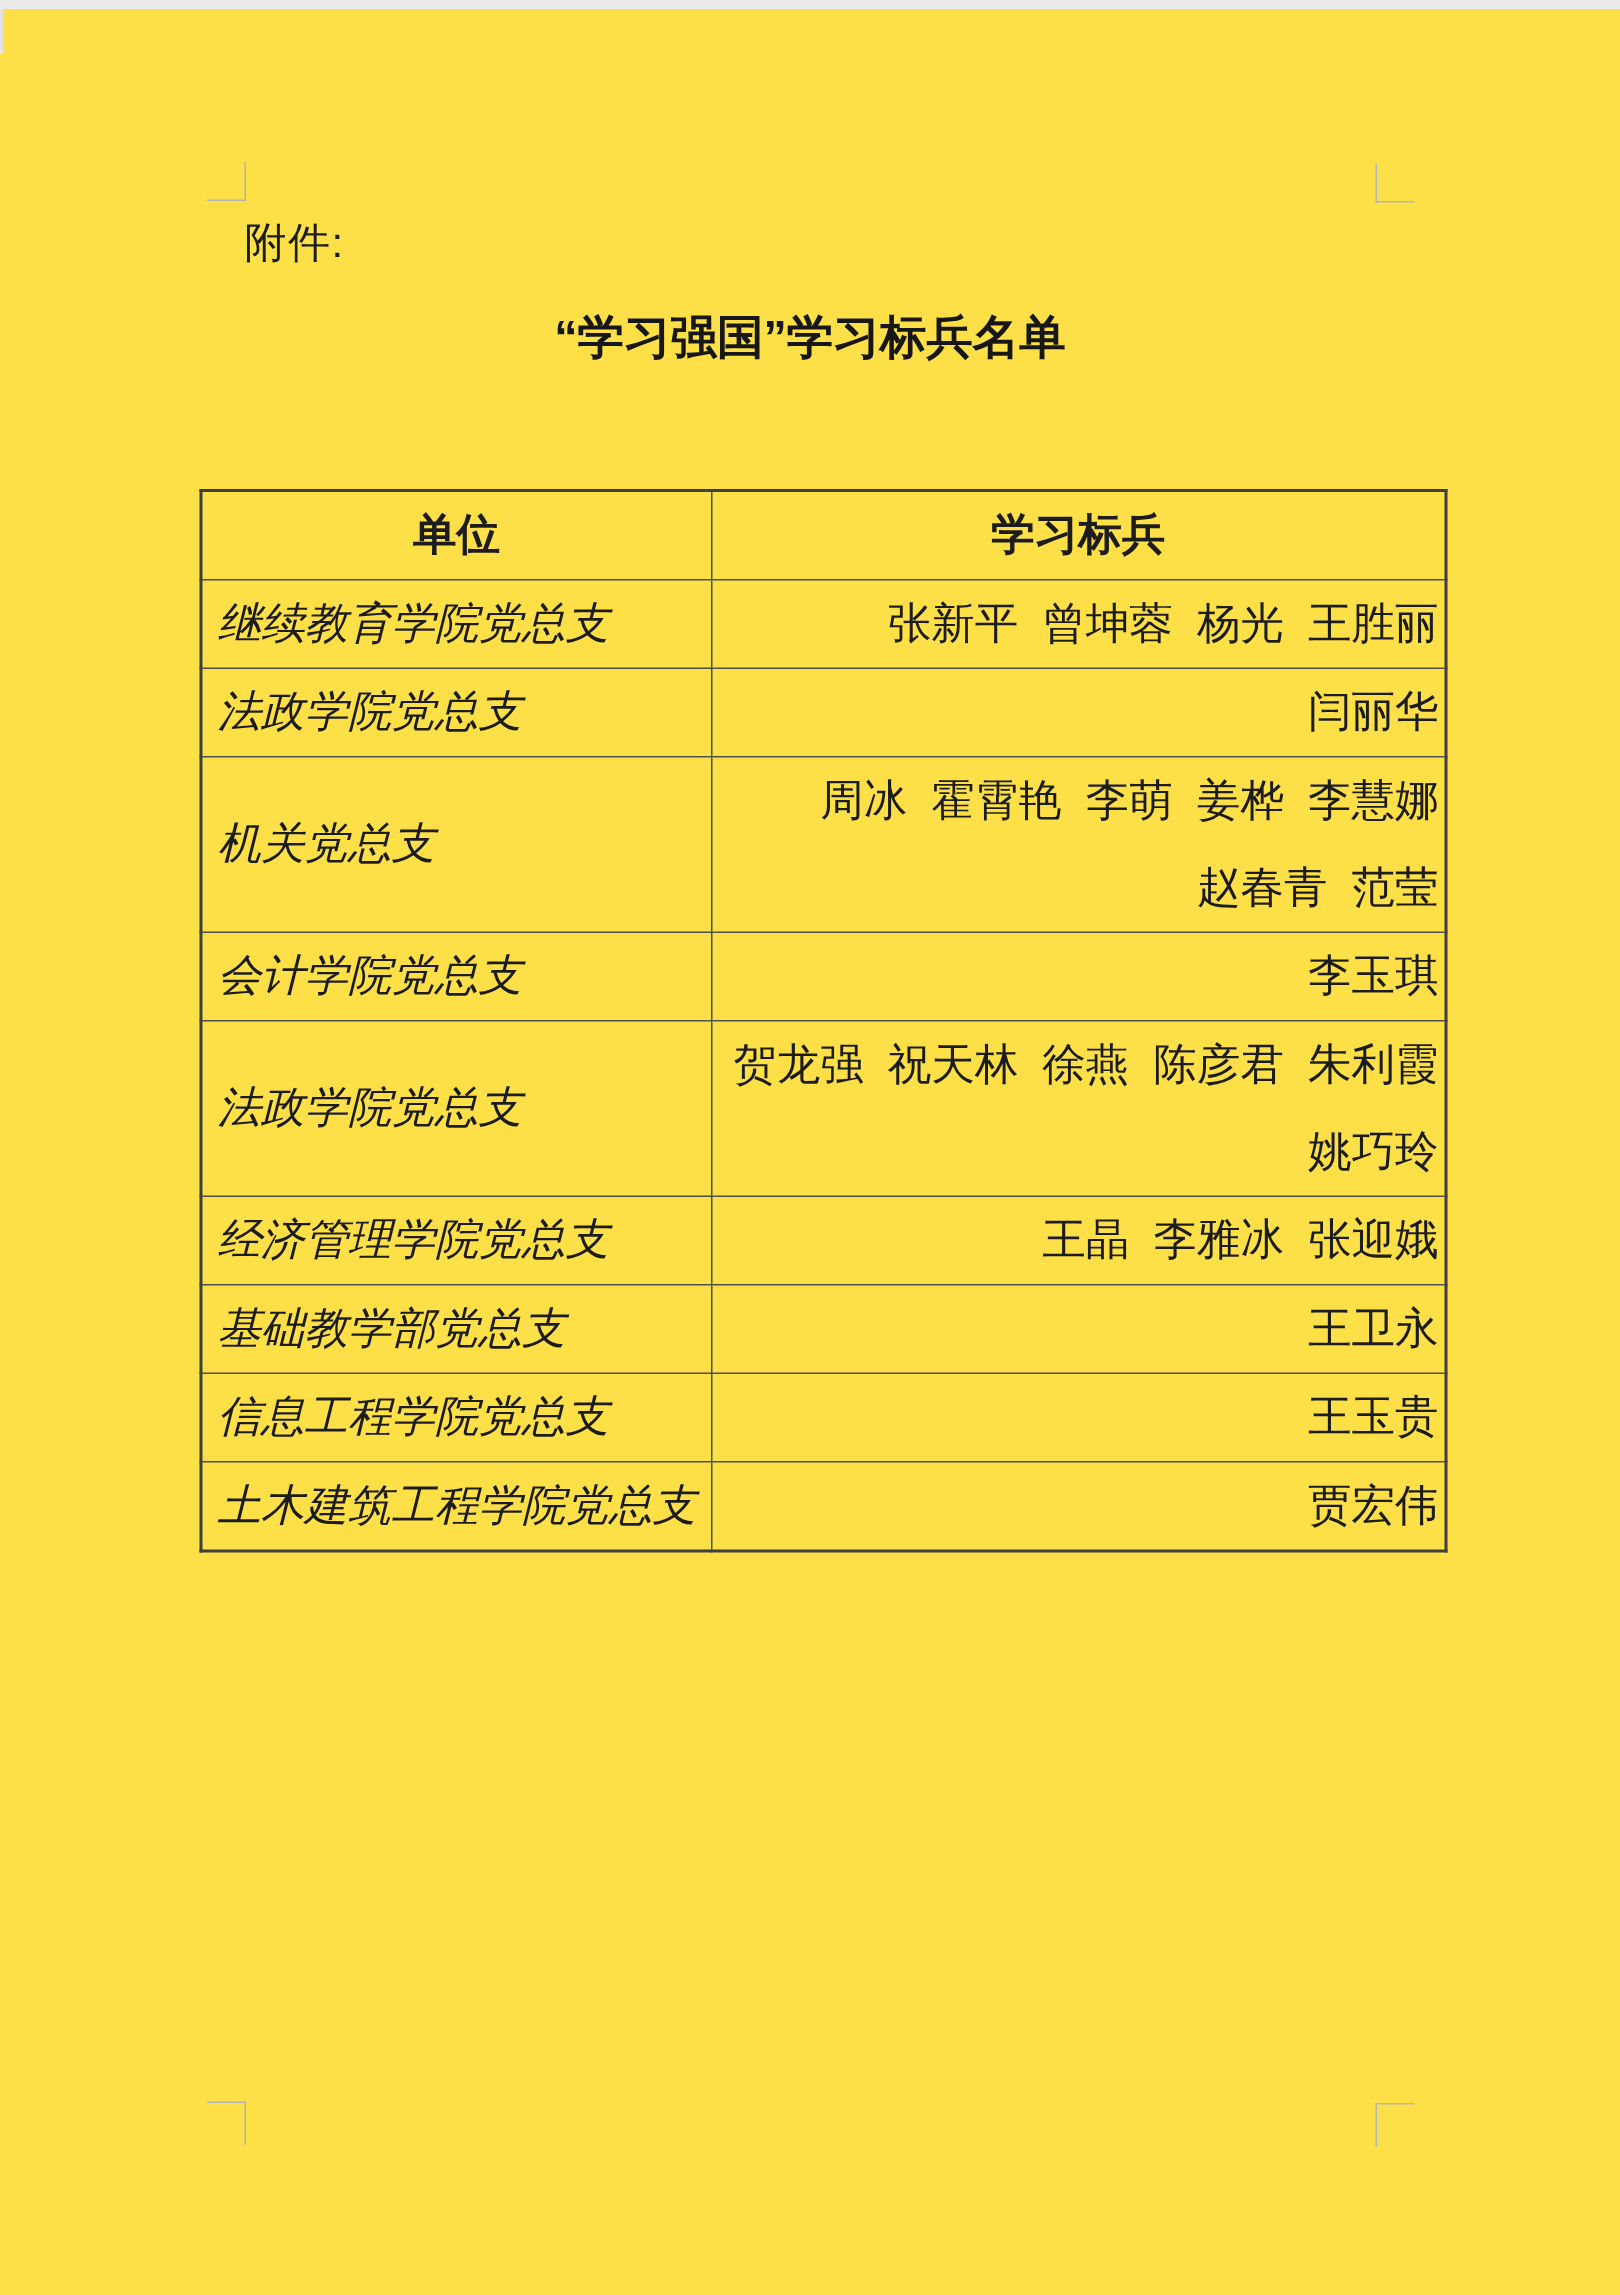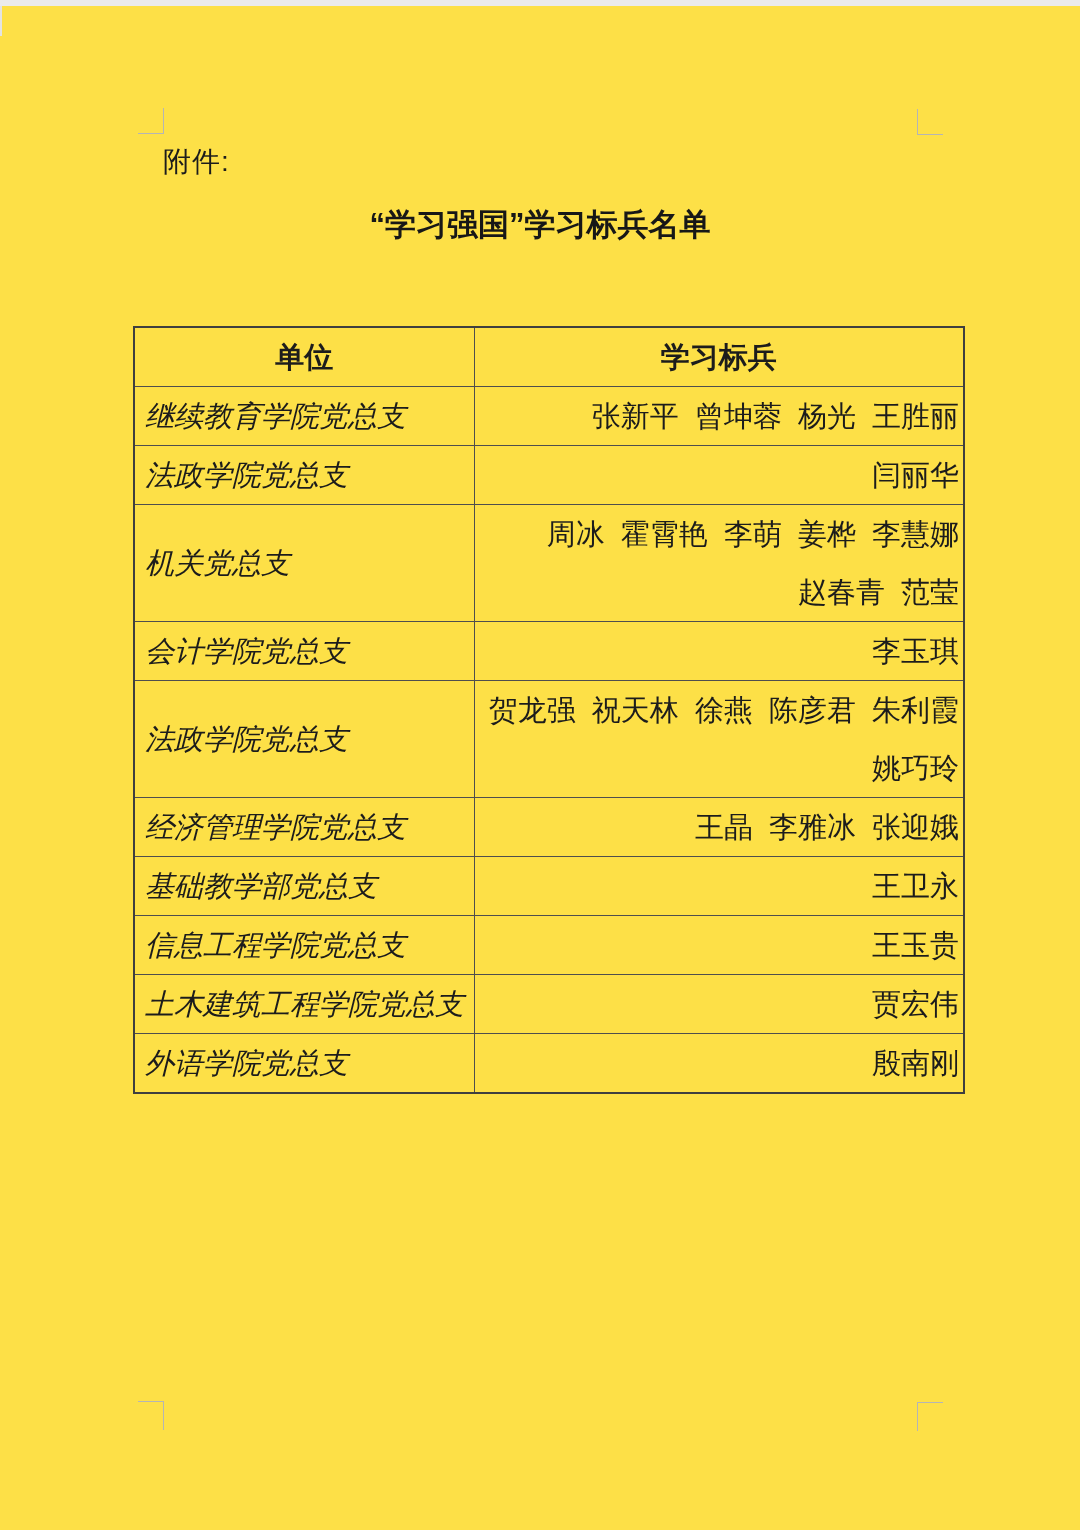--- a/index.html
+++ b/index.html
@@ -178,21 +178,15 @@
   </tr>
 
 
   <tr>
     <td class="unit-cell">土木建筑工程学院党总支</td>
     <td class="names-cell">
             <div class="name-line">贾宏伟</div>
           </td>
   </tr>
 
-  <tr>
-    <td class="unit-cell">外语学院党总支</td>
-    <td class="names-cell">
-            <div class="name-line">殷南刚</div>
-          </td>
-  </tr>
 </tbody>
   </table>
 </div>
 
 </body></html>

